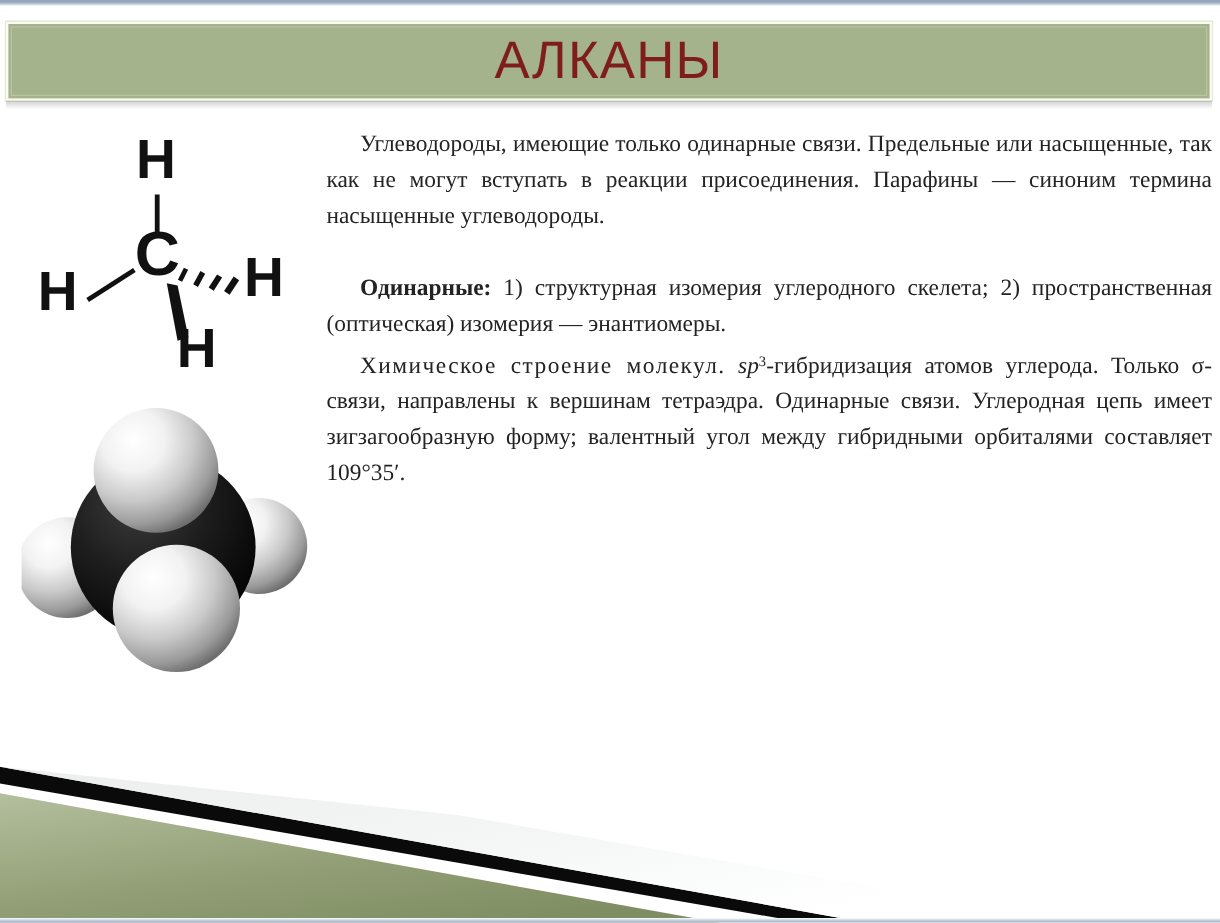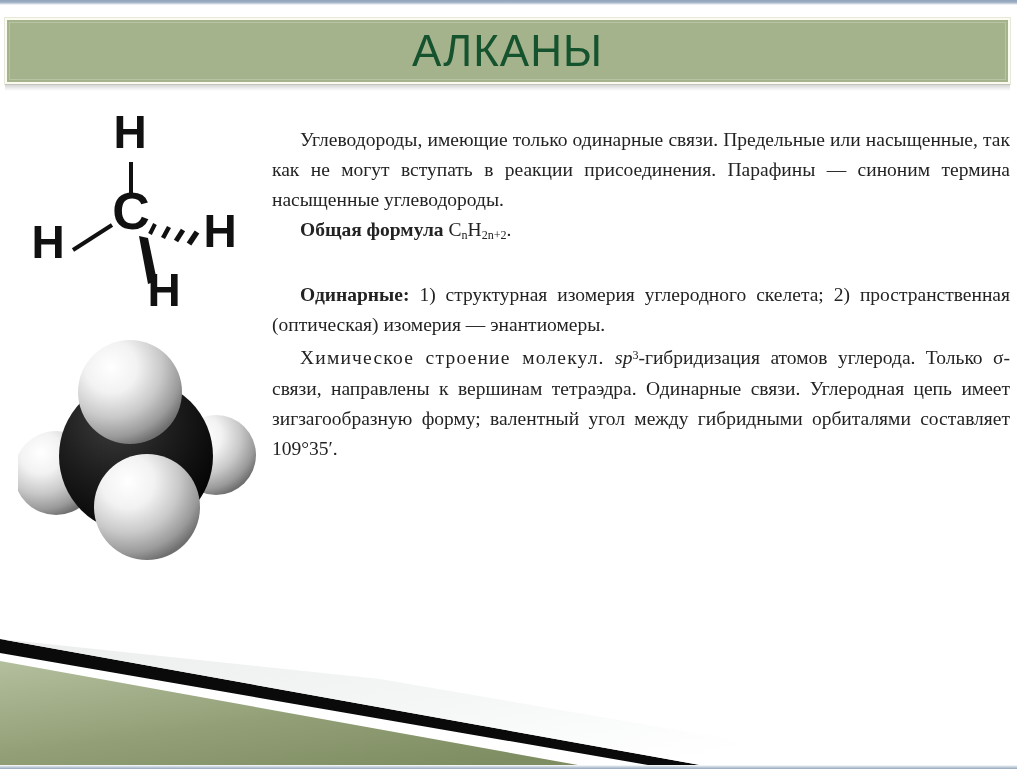--- a/index.html
+++ b/index.html
@@ -40,21 +40,21 @@
     justify-content: center;
   }
   #header-banner::after {
     content: "";
     position: absolute;
     left: 2px; right: 2px; top: 2px; bottom: 2px;
     border: 1px solid #b9c4a4;
     pointer-events: none;
   }
   #page-title {
-    color: #14532d;
+    color: #7f1d1d;
     font-family: "Liberation Sans", sans-serif;
     font-size: 44px;
     font-weight: 400;
     letter-spacing: 1px;
     line-height: 1;
     z-index: 2;
   }
   #header-shadow {
     position: absolute;
     left: 5px; top: 84px;
@@ -80,21 +80,21 @@
   
   #methane-spacefill {
     position: absolute;
     left: 0px; top: 232px;
     width: 244px; height: 226px;
   }
 
   
   #body-text {
     position: absolute;
-    left: 272px; top: 125px;
+    left: 272px; top: 106px;
     width: 738px;
     font-size: 19.5px;
     line-height: 30px;
     color: #232323;
     text-align: justify;
     text-justify: inter-word;
   }
   #body-text p {
     margin: 0;
   }
@@ -180,23 +180,20 @@
     <circle cx="112" cy="52" r="52" fill="url(#gH)"></circle>
 
     <circle cx="129" cy="167" r="53" fill="url(#gH)"></circle>
   </svg>
 </div>
 
 <div id="body-text">
 
   <p class="indent">Углеводороды, имеющие только одинарные связи. Предельные или насыщенные, так как не могут вступать в реакции присоединения. Парафины — синоним термина насыщенные углеводороды.</p>
 
-  <p class="indent">
-    <span class="b">Общая формула</span><span> </span><span>C</span><sub>n</sub><span>H</span><sub>2n+2</sub><span>.</span>
-  </p>
 
 
 
 
   <div class="gap"></div>
 
   <p class="indent">
     <span class="b">Одинарные:</span><span> 1) структурная изомерия углеродного скелета; 2) пространственная (оптическая) изомерия — энантиомеры.</span>
   </p>
 

